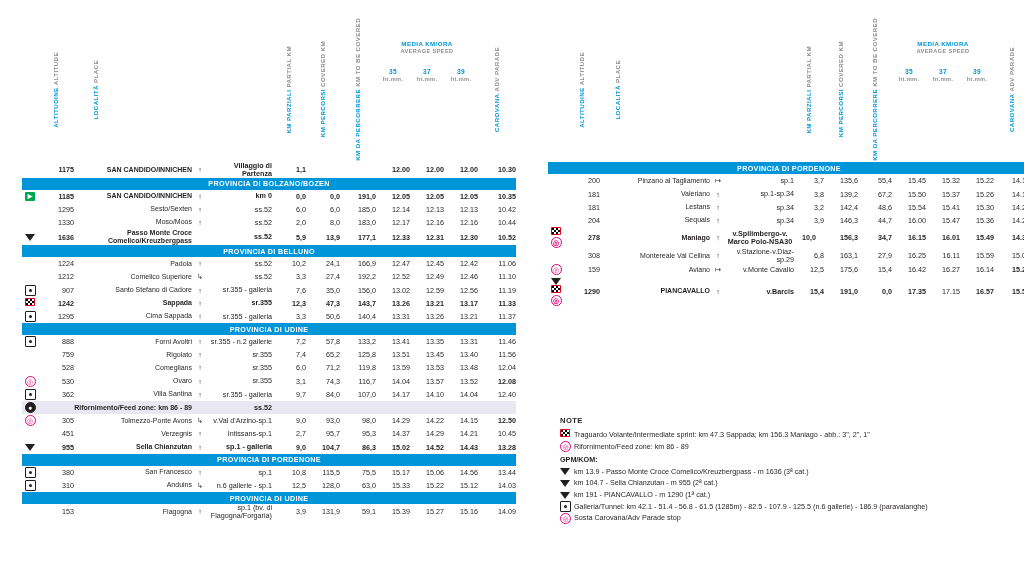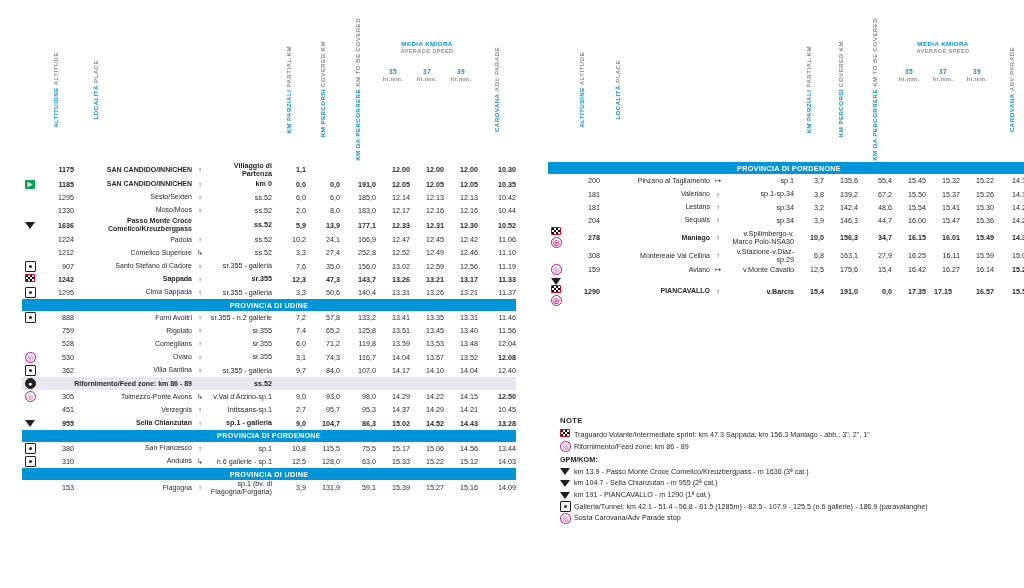--- a/index.html
+++ b/index.html
@@ -163,20 +163,23 @@
           <td class="arrow" style="font-weight: bold;">↑</td>
           <td class="road-name" style="font-weight: bold;">Villaggio di Partenza</td>
           <td class="num" style="font-weight: bold;">1,1</td>
           <td class="num" style="font-weight: bold;"></td>
           <td class="num" style="font-weight: bold;"></td>
           <td class="num" style="font-weight: bold;">12.00</td>
           <td class="num" style="font-weight: bold;">12.00</td>
           <td class="num" style="font-weight: bold;">12.00</td>
           <td class="num" style="font-weight: bold;">10.30</td>
         </tr>
+        <tr>
+          <td colspan="12" class="grp-title">PROVINCIA DI BOLZANO/BOZEN</td>
+        </tr>
         <tr class="row">
           <td class="ic" style="font-weight: bold;"><span class="greenbox">▶</span></td>
           <td class="alt" style="font-weight: bold;">1185</td>
           <td class="place" style="font-size: 7px; line-height: 8px; font-weight: bold;"><b>SAN CANDIDO/INNICHEN</b></td>
           <td class="arrow" style="font-weight: bold;">↑</td>
           <td class="road-name" style="font-weight: bold;">km 0</td>
           <td class="num" style="font-weight: bold;">0,0</td>
           <td class="num" style="font-weight: bold;">0,0</td>
           <td class="num" style="font-weight: bold;">191,0</td>
           <td class="num" style="font-weight: bold;">12.05</td>
@@ -219,20 +222,23 @@
           <td class="arrow" style="font-weight: bold;"></td>
           <td class="road-name" style="font-weight: bold;">ss.52</td>
           <td class="num" style="font-weight: bold;">5,9</td>
           <td class="num" style="font-weight: bold;">13,9</td>
           <td class="num" style="font-weight: bold;">177,1</td>
           <td class="num" style="font-weight: bold;">12.33</td>
           <td class="num" style="font-weight: bold;">12.31</td>
           <td class="num" style="font-weight: bold;">12.30</td>
           <td class="num" style="font-weight: bold;">10.52</td>
         </tr>
+        <tr>
+          <td colspan="12" class="grp-title">PROVINCIA DI BELLUNO</td>
+        </tr>
         <tr class="row">
           <td class="ic"></td>
           <td class="alt plain">1224</td>
           <td class="place" style="font-size:7px;line-height:8px;">Padola</td>
           <td class="arrow">↑</td>
           <td class="road-name">ss.52</td>
           <td class="num">10,2</td>
           <td class="num">24,1</td>
           <td class="num">166,9</td>
           <td class="num">12.47</td>
@@ -241,21 +247,21 @@
           <td class="num">11.06</td>
         </tr>
         <tr class="row">
           <td class="ic"></td>
           <td class="alt plain">1212</td>
           <td class="place" style="font-size:7px;line-height:8px;">Comelico Superiore</td>
           <td class="arrow">↳</td>
           <td class="road-name">ss.52</td>
           <td class="num">3,3</td>
           <td class="num">27,4</td>
-          <td class="num">252,8</td>
+          <td class="num">192,2</td>
           <td class="num">12.52</td>
           <td class="num">12.49</td>
           <td class="num">12.46</td>
           <td class="num">11.10</td>
         </tr>
         <tr class="row">
           <td class="ic"><span class="badge sq"><i></i></span></td>
           <td class="alt plain">907</td>
           <td class="place" style="font-size:7px;line-height:8px;">Santo Stefano di Cadore</td>
           <td class="arrow">↑</td>
@@ -590,22 +596,22 @@
           <td class="num">16.00</td>
           <td class="num">15.47</td>
           <td class="num">15.36</td>
           <td class="num">14.27</td>
         </tr>
         <tr class="row">
           <td class="ic" style="font-weight: bold;"><span class="flagbox"></span><br><span class="badge circ">◎</span></td>
           <td class="alt" style="font-weight: bold;">278</td>
           <td class="place" style="font-size: 7px; line-height: 8px; font-weight: bold;"><b>Maniago</b></td>
           <td class="arrow" style="font-weight: bold;">↑</td>
-          <td class="road-name" style="font-weight: normal;">v.Spilimbergo-v. Marco Polo-NSA30</td>
-          <td class="num" style="font-weight: bold;">10,0</td>
+          <td class="road-name" style="font-weight: bold; text-align: center;">v.Spilimbergo-v. Marco Polo-NSA30</td>
+          <td class="num" style="font-weight: bold; text-align: center;">10,0</td>
           <td class="num" style="font-weight: bold;">156,3</td>
           <td class="num" style="font-weight: bold;">34,7</td>
           <td class="num" style="font-weight: bold;">16.15</td>
           <td class="num" style="font-weight: bold;">16.01</td>
           <td class="num" style="font-weight: bold;">15.49</td>
           <td class="num b" style="font-weight: bold;">14.38</td>
         </tr>
         <tr class="row">
           <td class="ic"></td>
           <td class="alt plain">308</td>
@@ -637,21 +643,21 @@
         <tr class="row">
           <td class="ic" style="font-weight: bold;"><span class="tri"></span><br><span class="flagbox"></span><br><span class="badge circ">◎</span></td>
           <td class="alt" style="font-weight: bold;">1290</td>
           <td class="place" style="font-size: 7px; line-height: 8px; font-weight: bold;"><b>PIANCAVALLO</b></td>
           <td class="arrow" style="font-weight: bold;">↑</td>
           <td class="road-name" style="font-weight: bold;">v.Barcis</td>
           <td class="num" style="font-weight: bold;">15,4</td>
           <td class="num" style="font-weight: bold;">191,0</td>
           <td class="num" style="font-weight: bold;">0,0</td>
           <td class="num" style="font-weight: bold;">17.35</td>
-          <td class="num" style="font-weight: bold; text-align: center;">17.15</td>
+          <td class="num" style="font-weight: normal;">17.15</td>
           <td class="num" style="font-weight: bold;">16.57</td>
           <td class="num" style="font-weight: bold;">15.59</td>
         </tr>
       </tbody>
   </table>
 
   <div class="notes">
     <h4>NOTE</h4>
     <div id="notes-lines">
         <div class="note-line">

